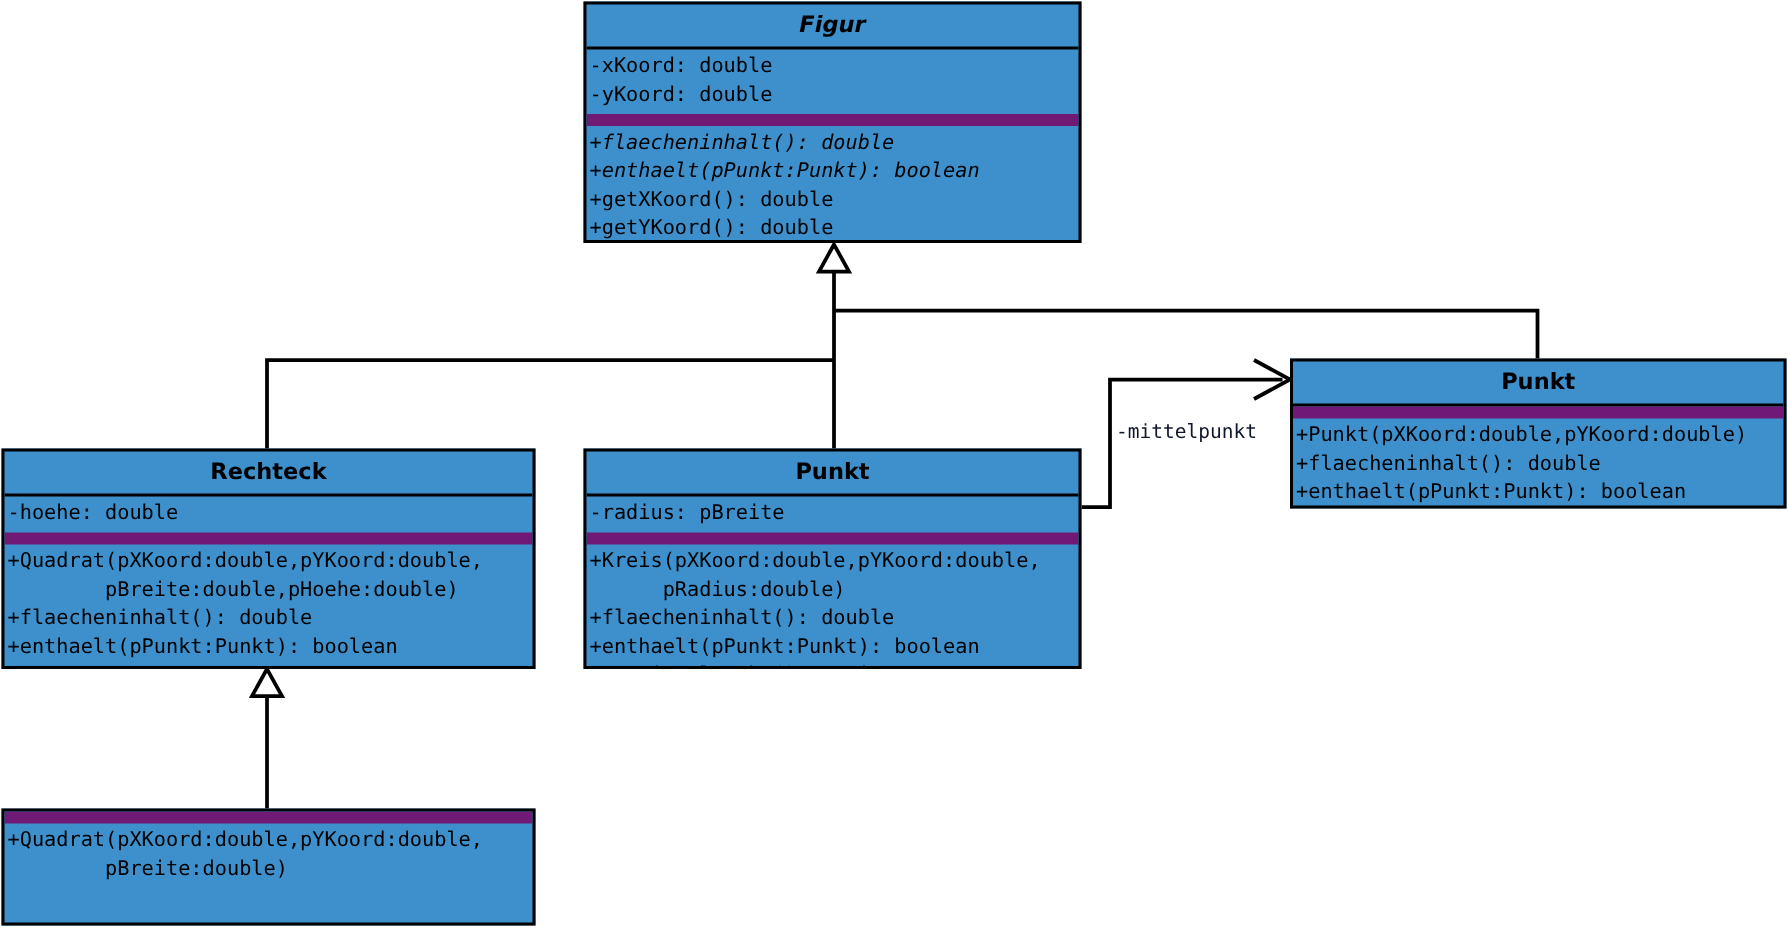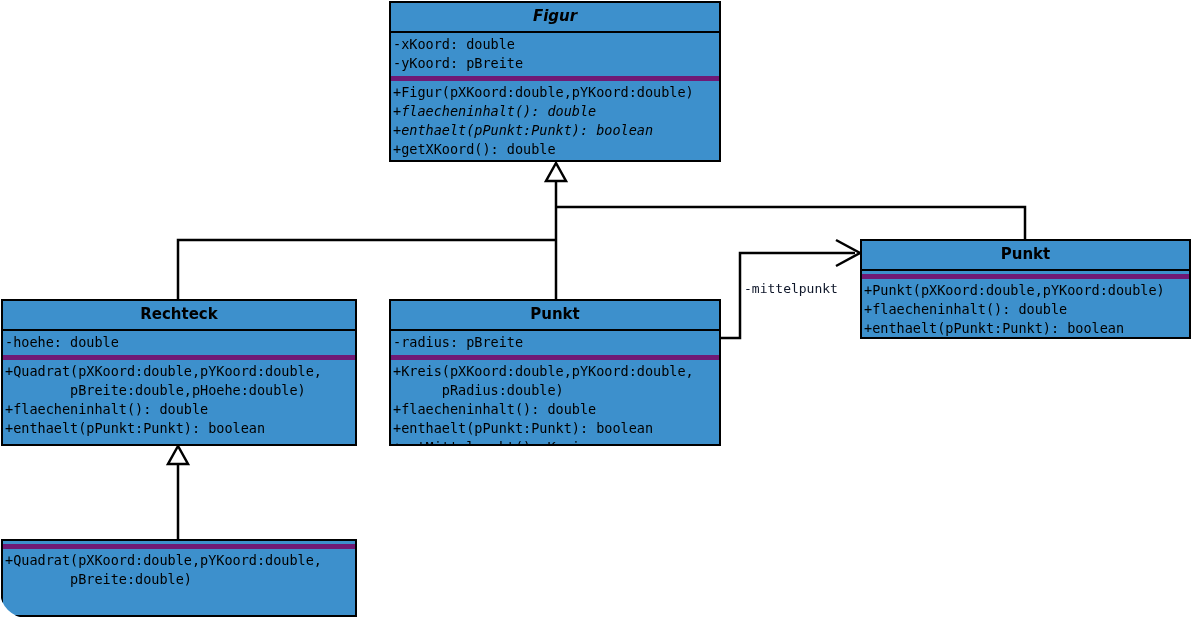--- a/index.html
+++ b/index.html
@@ -9,21 +9,20 @@
   }
   body {
     font-family: "DejaVu Sans", sans-serif;
   }
   #diagram {
     position: relative;
     width: 1192px;
     height: 618px;
     background: #ffffff;
     overflow: hidden;
-    border-radius: 27px;
   }
   #edge-layer {
     position: absolute;
     left: 0;
     top: 0;
     width: 1192px;
     height: 618px;
     pointer-events: none;
   }
   .uml-class {
@@ -49,21 +48,21 @@
   }
   .cls-compartment {
     box-sizing: border-box;
     padding: 2px 0 3px 0;
     font-family: "DejaVu Sans Mono", monospace;
     font-size: 13.5px;
     color: #000000;
     line-height: 19px;
   }
   .cls-attrs {
-    border-bottom: 5px solid #701a75;
+    border-bottom: 8px solid #701a75;
   }
   .cls-attrs.empty {
     padding: 0;
     height: 8px;
   }
   .cls-row {
     white-space: pre;
     padding-left: 2px;
   }
   .cls-row.abstract {
@@ -105,24 +104,23 @@
     <g>
       <path d="M 721 338 L 740 338 L 740 253 L 855 253" stroke="#000000" stroke-width="2.5" fill="none"></path>
       <path d="M 836 240 L 860 253 L 836 266" stroke="#000000" stroke-width="2.5" fill="none" stroke-linecap="butt" stroke-linejoin="miter"></path>
     </g>
   </svg>
 
   <div class="uml-class" style="left:389px; top:1px; width:332px; height:161px;">
     <div class="cls-name abstract">Figur</div>
     <div class="cls-compartment cls-attrs">
       <div class="cls-row">-xKoord: double</div>
-      <div class="cls-row">-yKoord: pBreite</div>
+      <div class="cls-row">-yKoord: double</div>
     </div>
     <div class="cls-compartment cls-methods">
-      <div class="cls-row">+Figur(pXKoord:double,pYKoord:double)</div>
       <div class="cls-row abstract">+flaecheninhalt(): double</div>
       <div class="cls-row abstract">+enthaelt(pPunkt:Punkt): boolean</div>
       <div class="cls-row">+getXKoord(): double</div>
       <div class="cls-row">+getYKoord(): double</div>
     </div>
   </div>
 
   <div class="uml-class" style="left:1px; top:299px; width:356px; height:147px;">
     <div class="cls-name">Rechteck</div>
     <div class="cls-compartment cls-attrs">

